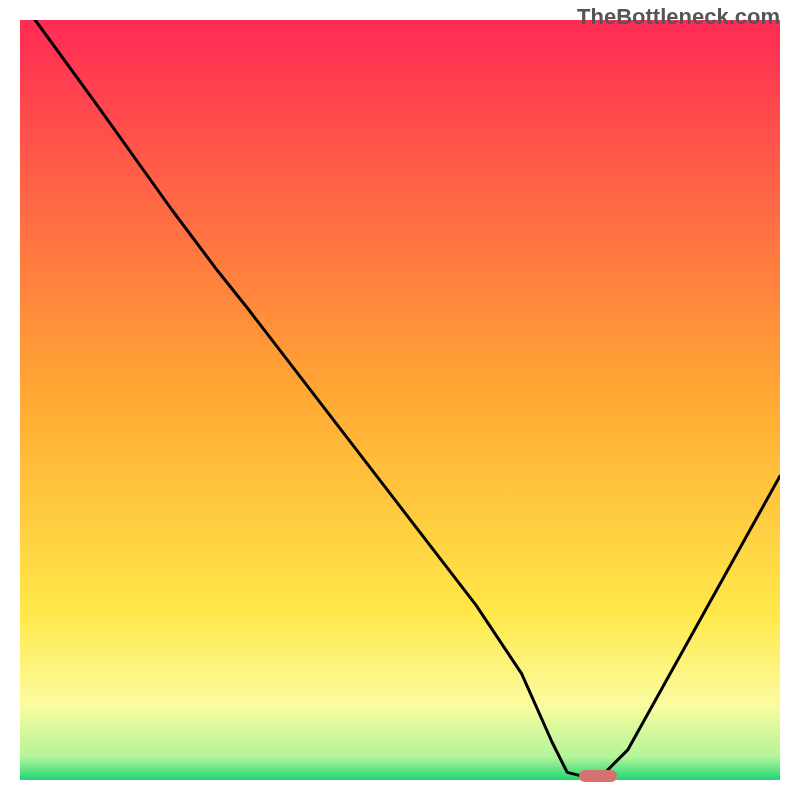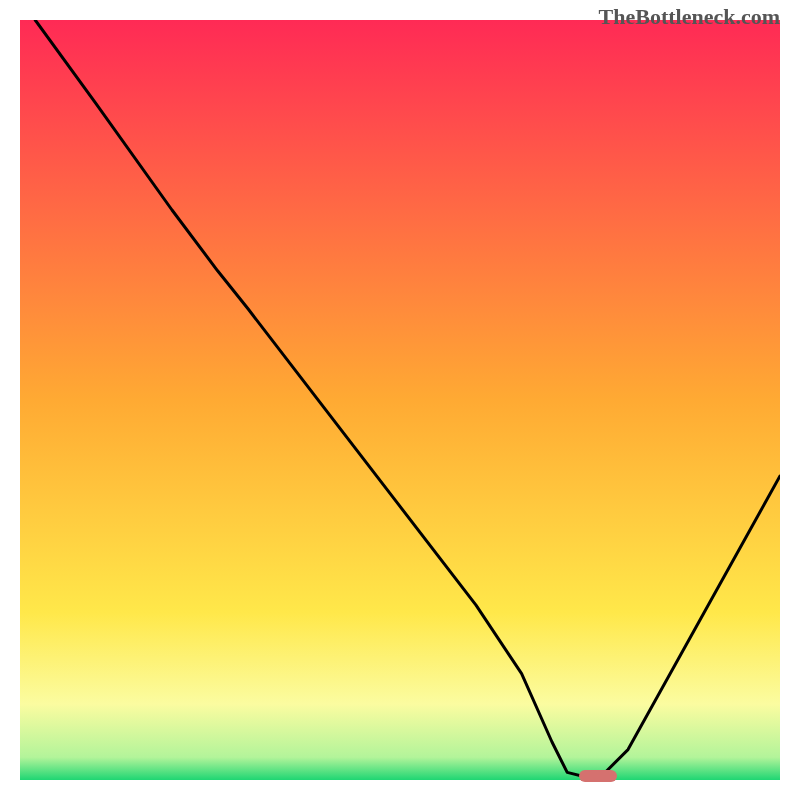--- a/index.html
+++ b/index.html
@@ -11,21 +11,20 @@
     font-family: Arial, sans-serif;
   }
   .watermark {
     position: absolute;
     top: 4px;
     right: 20px;
     font-size: 22px;
     font-weight: bold;
     color: #555;
     z-index: 10;
-    font-family: Liberation Serif, serif;
   }
   .plot-area {
     position: absolute;
     left: 20px;
     top: 20px;
     width: 760px;
     height: 760px;
   }
   .gradient-bg {
     position: absolute;

